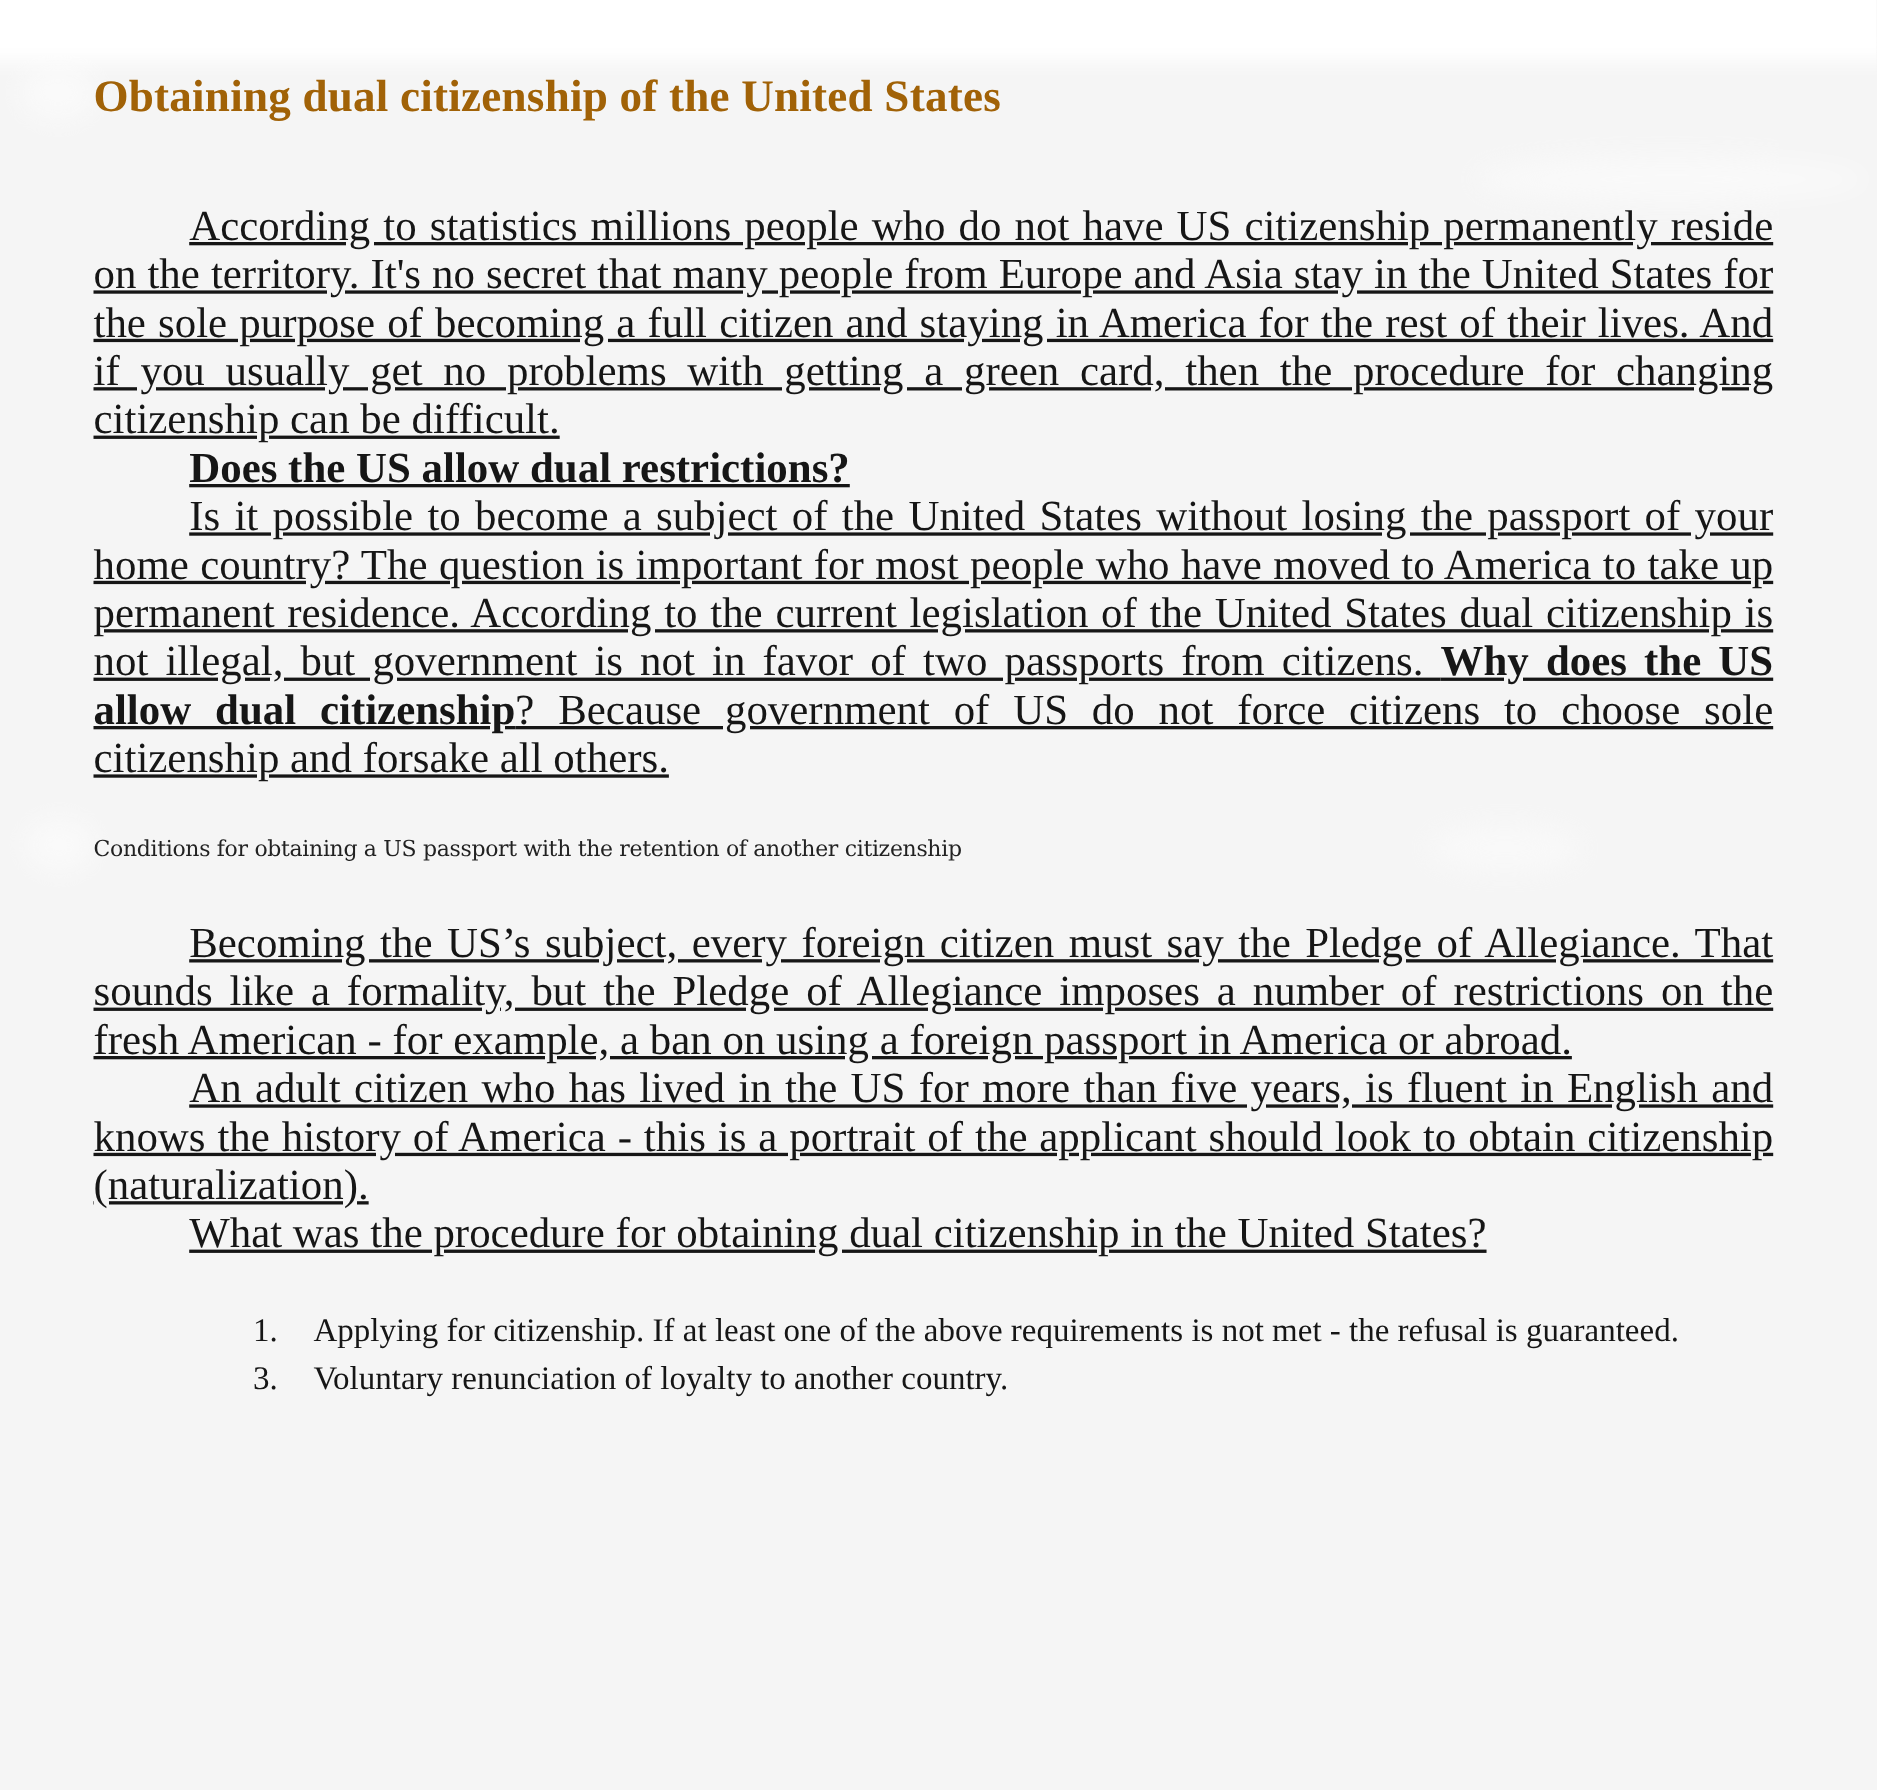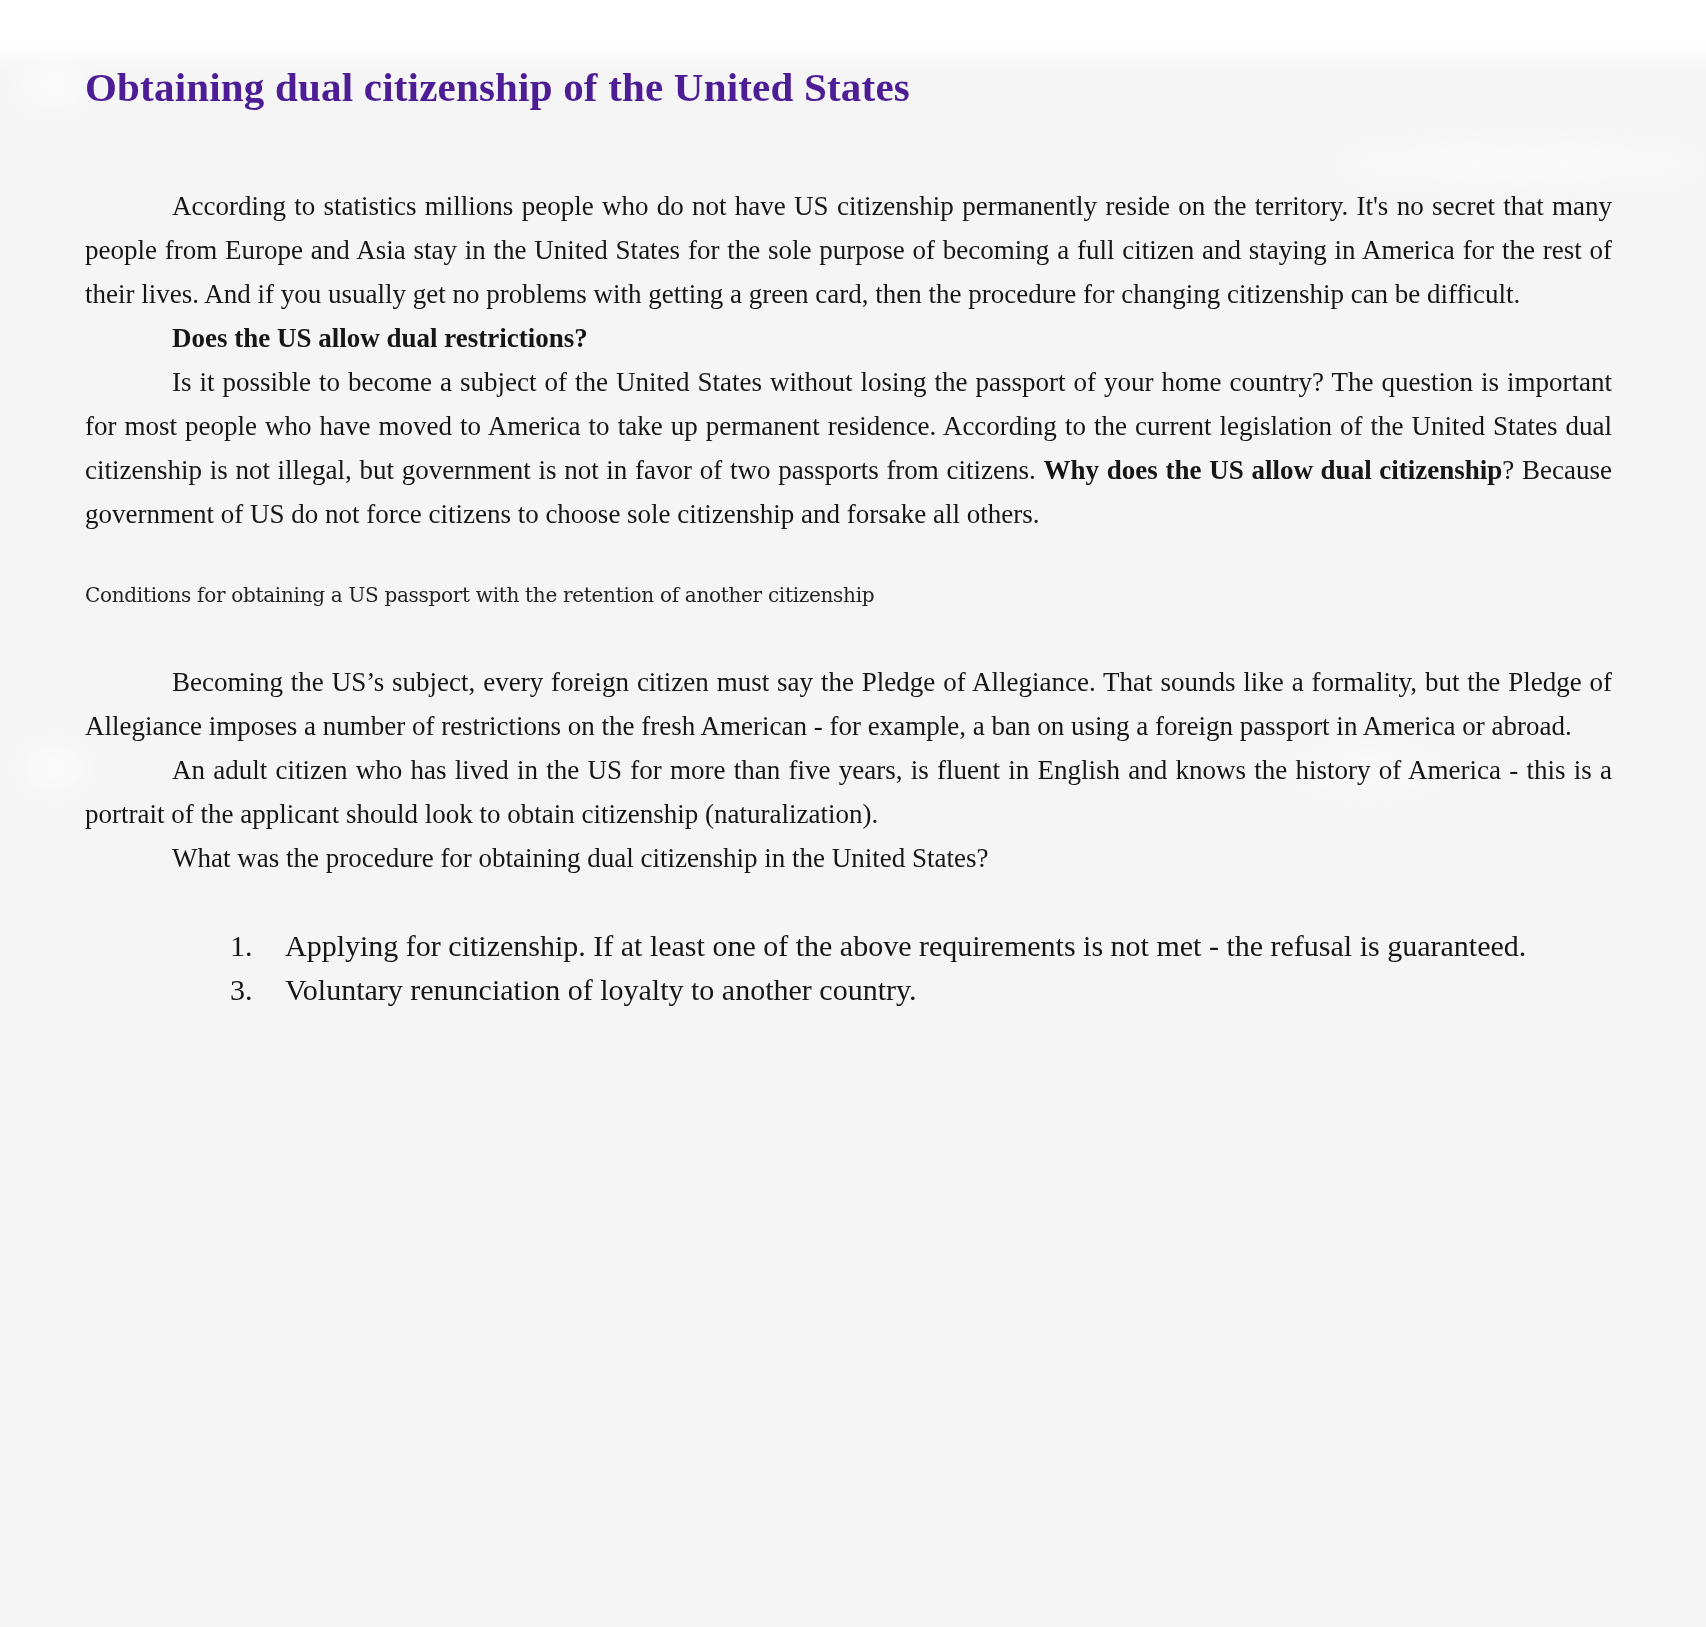--- a/index.html
+++ b/index.html
@@ -37,27 +37,28 @@
     left: 85px; top: 0;
     width: 1527px;
     filter: blur(0.2px);
   }
   h1.doc-title {
     font-size: 41px;
     line-height: 50px;
     font-weight: bold;
     margin: 62px 0 0 0;
     letter-spacing: 0.2px;
-    color: #4c1d95;
+    color: #a16207;
   }
   p.body-text {
-    font-size: 27px;
+    font-size: 39px;
     line-height: 44px;
     text-align: justify;
     margin: 0;
+    text-decoration: underline;
   }
   .indent { text-indent: 87px; }
   p.intro { margin-top: 72px; }
   p.bold-line { font-weight: bold; }
   h2.doc-subheading {
     font-family: "DejaVu Serif", serif;
     font-size: 20px;
     line-height: 38px;
     font-weight: normal;
     letter-spacing: -0.3px;

